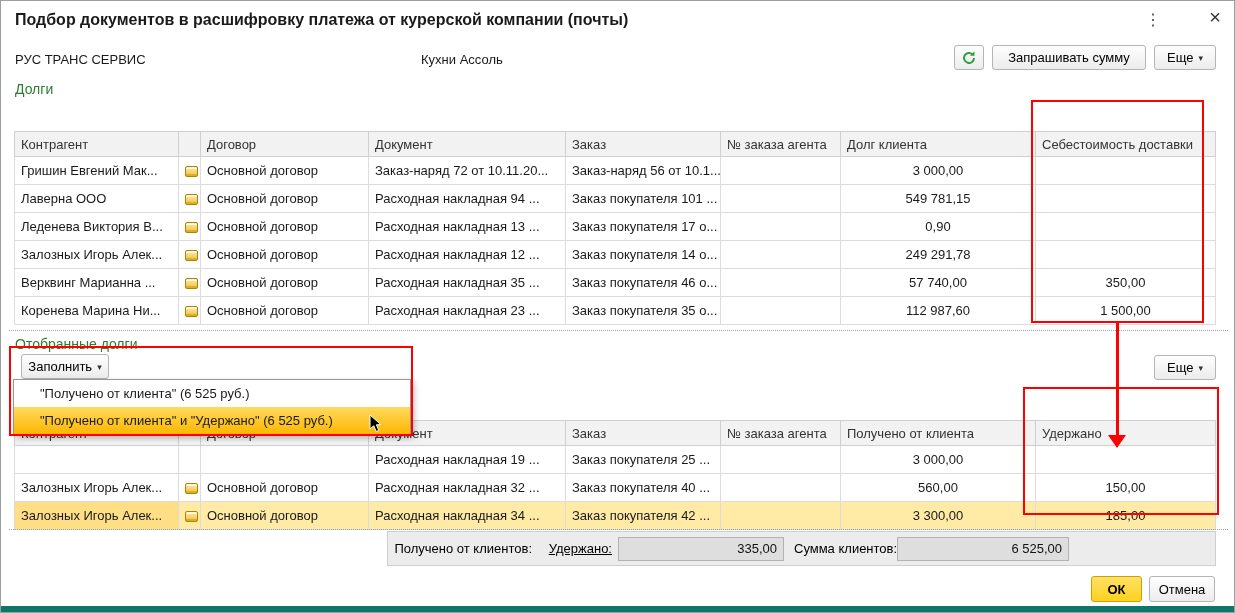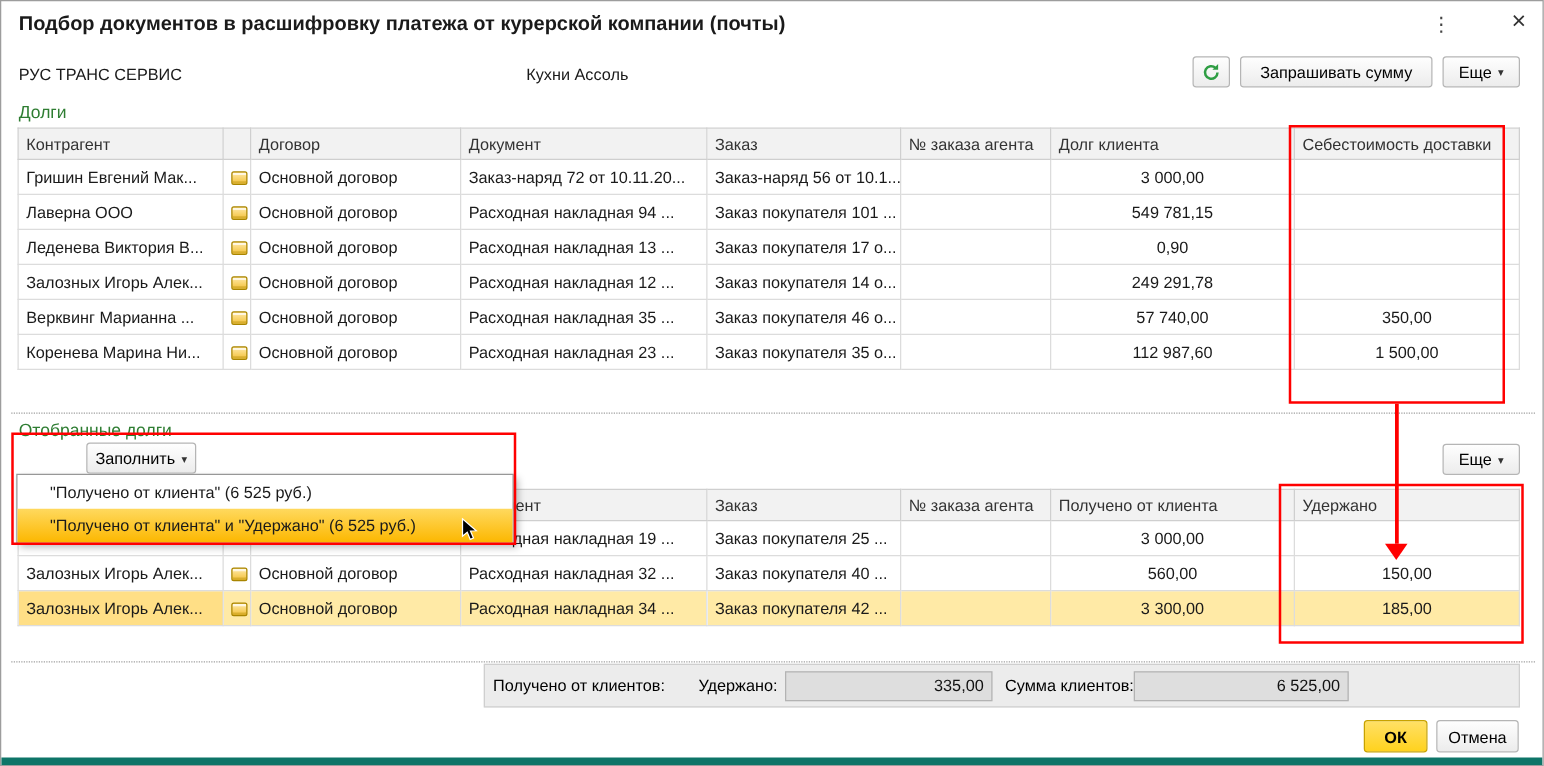--- a/index.html
+++ b/index.html
@@ -25,40 +25,40 @@
   .btn-more-top{ position:absolute; left:1153px; top:44px; width:62px; }
   .btn-more-mid{ position:absolute; left:1153px; top:354px; width:62px; }
   .dd-arrow { font-size:9px; margin-left:5px; color:#333; }
   
   .section-title { position:absolute; color:#2e7d32; font-size:14px; }
   .sec-debts { left:14px; top:80px; }
   .sec-selected { left:14px; top:335px; }
   .dotted-sep { position:absolute; left:8px; width:1219px; border-top:1px dotted #a0a0a0; }
   .sep1 { top:329px; } .sep2 { top:528px; }
   
-  table.grid { border-collapse:collapse; table-layout:fixed; width:1201px; background:#fff; font-size:13px; }
+  table.grid { border-collapse:collapse; table-layout:fixed; width:1201px; background:#fff; font-size:13px;margin-top:29px; }
   .grid th {
     background:#f2f2f2; border:1px solid #cfcfcf; font-weight:400; text-align:left;
     height:25px; padding:0 6px; color:#333; overflow:hidden; white-space:nowrap;
   }
   .grid td { border:1px solid #dcdcdc; height:28px; padding:0 6px; overflow:hidden; white-space:nowrap; }
   .grid { border:1px solid #bdbdbd; }
   .num { text-align:center; }
   .tbl-debts    { position:absolute; left:13px; top:101px; }
   .tbl-selected { position:absolute; left:13px; top:390px; }
   tr.row-selected td { background:#ffeaa6; }
   tr.row-selected td:first-child { background:#ffdf86; }
   .coin-icon {
     display:inline-block; width:13px; height:11px; vertical-align:middle;
     background:linear-gradient(180deg,#ffe9a8 0%,#f3c13a 100%);
     border:1px solid #a98500; border-radius:2px;
     box-shadow:inset 0 2px 0 rgba(255,255,255,.7), inset 0 -2px 0 rgba(169,133,0,.35);
   }
   
-  .btn-fill { position:absolute; left:20px; top:353px; width:88px;margin-left:48px; }
+  .btn-fill { position:absolute; left:20px; top:353px; width:88px; }
   .menu {
     position:absolute; left:12px; top:378px; width:398px; background:#fff;
     border:1px solid #979797; box-shadow:3px 3px 6px rgba(0,0,0,.28); z-index:5;
   }
   .menu-item { height:27px; line-height:27px; padding-left:26px; white-space:nowrap; overflow:hidden; }
   .menu-item.active { background:linear-gradient(#ffd95e,#fcb700); }
   
   .anno { position:absolute; border:2px solid #ff0000; z-index:8; pointer-events:none; }
   .anno-delivery { left:1030px; top:99px;  width:173px; height:223px; }
   .anno-menu     { left:8px;    top:345px; width:404px; height:90px;  }
@@ -67,21 +67,21 @@
   .arrow-head { position:absolute; left:1107px; top:434px; width:0; height:0; z-index:8; pointer-events:none;
     border-left:9px solid transparent; border-right:9px solid transparent; border-top:13px solid #ff0000; }
   .cursor { position:absolute; left:368px; top:413px; z-index:9; pointer-events:none; }
   
   .totals {
     position:absolute; left:386px; top:530px; width:829px; height:35px;
     background:#ececec; border:1px solid #cfcfcf; display:flex; align-items:center; padding:0 4px;
   }
   .totals .lbl { text-align:right; color:#000000; white-space:nowrap; }
   .lbl-1 { width:140px; margin-right:6px; }
-  .lbl-2 { width:64px;  margin-left:20px; margin-right:6px; }
+  .lbl-2 { width:64px;  margin-left:10px; margin-right:6px;text-decoration:underline; }
   .lbl-3 { width:97px;  margin-left:10px; margin-right:6px; }
   .val-box {
     height:24px; line-height:22px; background:#dedede; border:1px solid #b3b3b3;
     text-align:right; padding:0 6px; color:#111;
   }
   .val-1 { width:152px; } .val-2 { width:166px; } .val-3 { width:172px; }
   
   .btn-ok {
     position:absolute; left:1090px; top:575px; width:51px; height:26px;
     background:linear-gradient(#ffe066,#ffd21e); border-color:#c7a200; font-weight:700;

